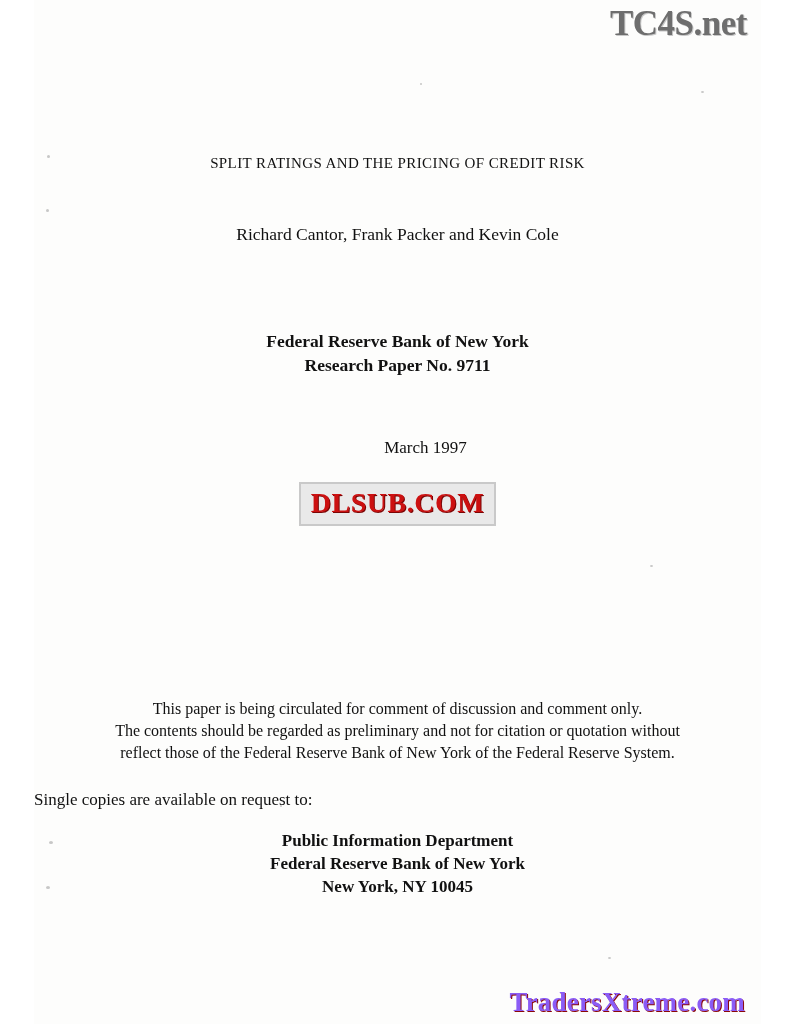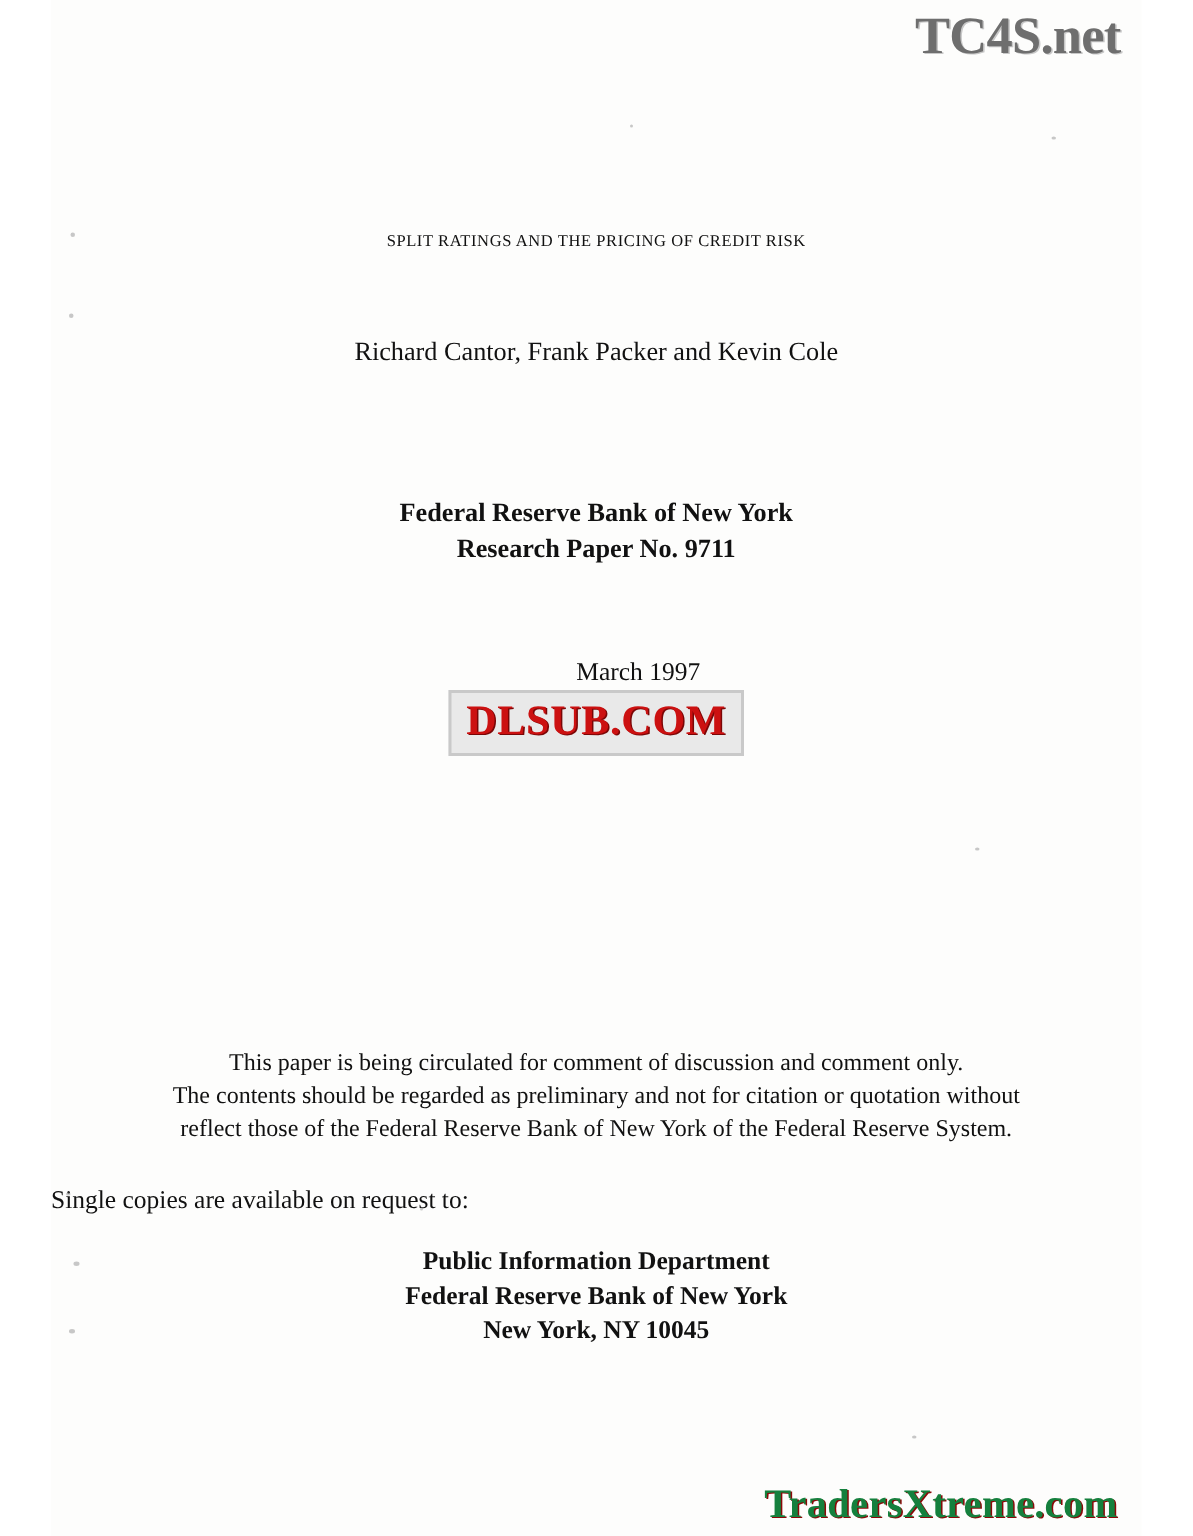--- a/index.html
+++ b/index.html
@@ -37,21 +37,21 @@
     color: #6e6e6e;
     text-shadow: 1px 1px 0 #c8c8c8;
   }
 
   .title {
     position: absolute;
     top: 155px;
     left: 0;
     width: 100%;
     text-align: center;
-    font-size: 11px;
+    font-size: 15px;
     letter-spacing: 0.4px;
   }
 
   .authors {
     position: absolute;
     top: 224px;
     left: 0;
     width: 100%;
     text-align: center;
     font-size: 17.5px;
@@ -73,21 +73,21 @@
     top: 438px;
     left: 0;
     width: 100%;
     text-align: center;
     font-size: 17px;
     padding-left: 28px;
   }
 
   .watermark-mid {
     position: absolute;
-    top: 460px;
+    top: 482px;
     left: 0;
     width: 100%;
     text-align: center;
   }
   .watermark-mid span {
     display: inline-block;
     padding: 3px 10px 5px 10px;
     background: #e9e9e9;
     border: 2px solid #c9c9c9;
     font-family: "Liberation Serif", serif;
@@ -128,21 +128,21 @@
     line-height: 1.35;
   }
 
   .watermark-bottom {
     position: absolute;
     bottom: 6px;
     right: 16px;
     font-family: "Liberation Serif", serif;
     font-weight: bold;
     font-size: 27px;
-    color: #15803d;
+    color: #8b5cf6;
     text-shadow: 1px 1px 0 #8a0808;
     letter-spacing: 0.2px;
   }
 </style>
 </head>
 <body>
 
 <div class="page">
 
   <div class="watermark-top">TC4S.net</div>

